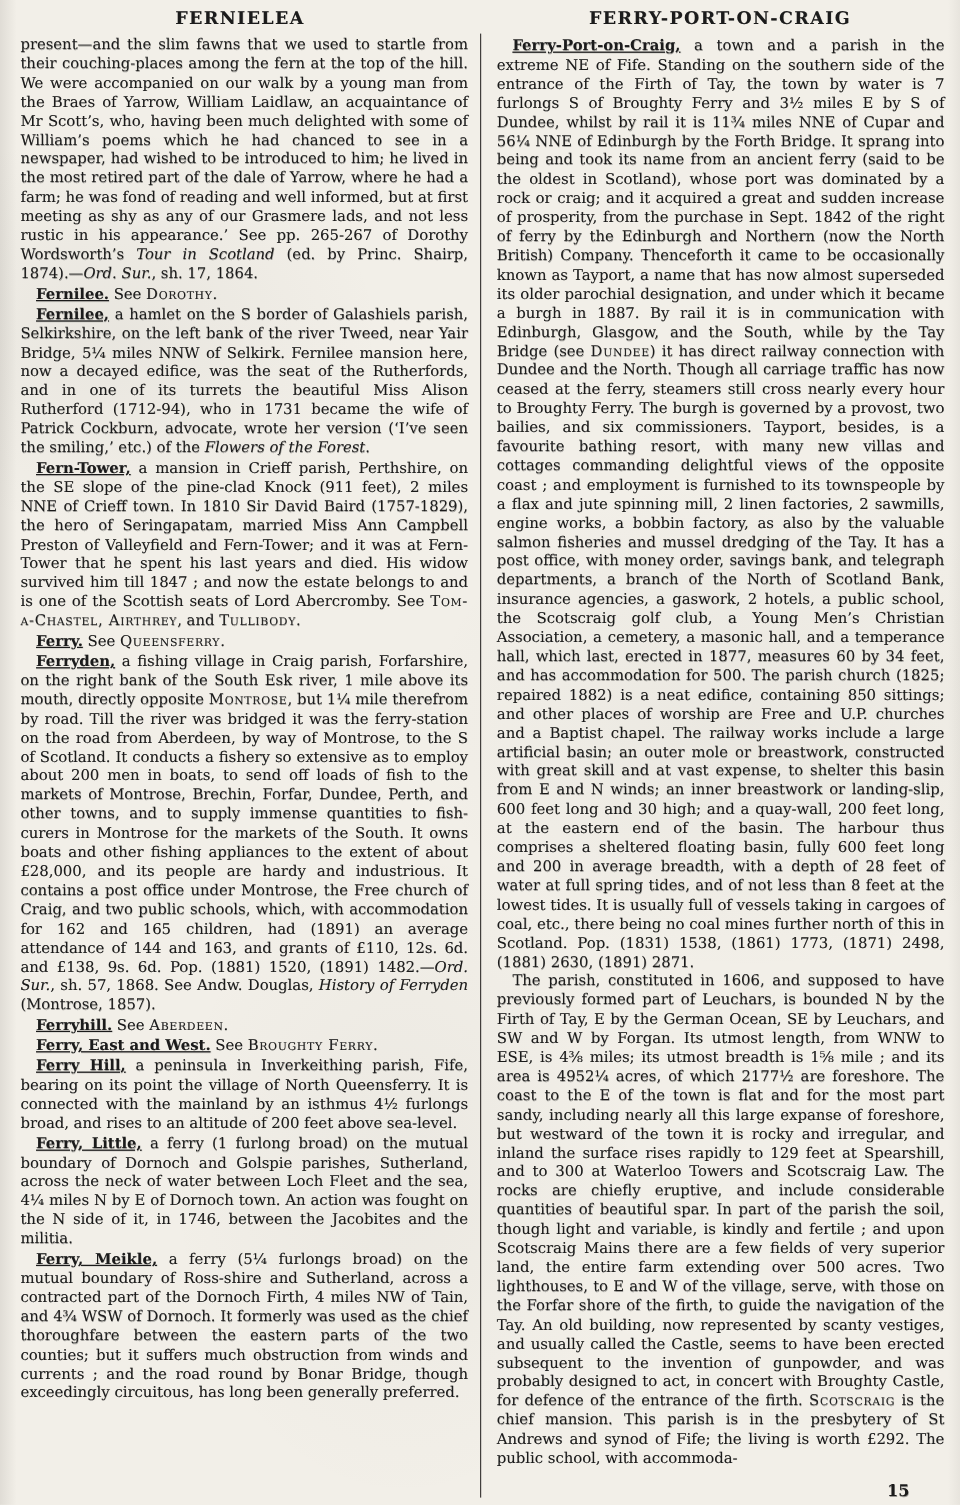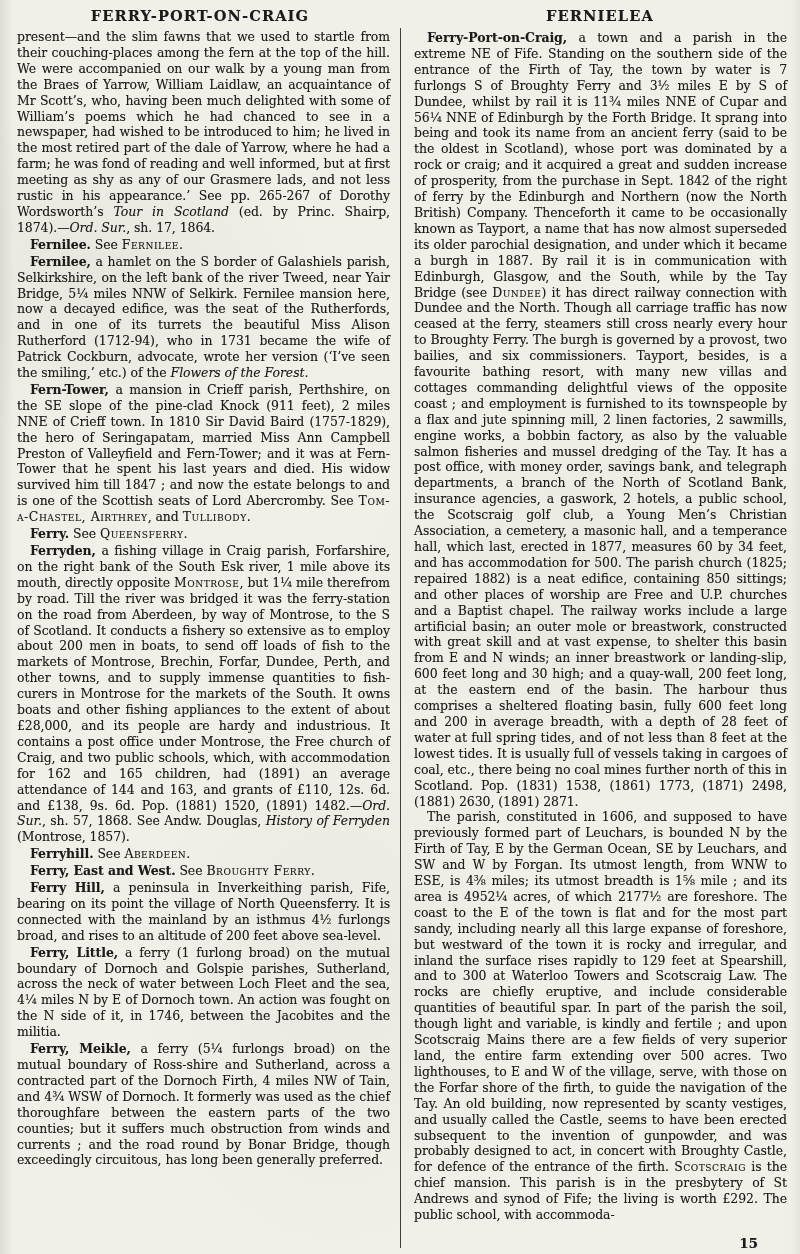--- a/index.html
+++ b/index.html
@@ -36,21 +36,21 @@
   }
   .col {
     width: 50%;
     font-size: 12.35px;
     line-height: 15.9px;
     text-align: justify;
     text-shadow: 0.25px 0.25px 0 rgba(25,25,25,0.38);
   }
   .para { margin: 0; }
   .para.indent { text-indent: 13px; }
-  .b  { font-weight: bold; }
+  .b  { font-weight: bold; text-decoration: underline; }
   .i  { font-style: italic; }
   .sc { font-variant: small-caps; letter-spacing: 0.6px; }
   .divider {
     position: absolute;
     left: 400px; top: 28px; bottom: 6px;
     width: 1px;
     background: rgba(35,32,30,0.85);
   }
   .page-number {
     position: absolute;
@@ -59,30 +59,30 @@
     font-weight: bold;
     text-shadow: 0.3px 0.3px 0 rgba(25,25,25,0.4);
   }
 </style>
 </head>
 <body>
 
 <div class="page">
 
   <div class="running-heads">
+    <div class="head">FERNIELEA</div>
     <div class="head">FERRY-PORT-ON-CRAIG</div>
-    <div class="head">FERNIELEA</div>
   </div>
 
   <div class="divider"></div>
 
   <div class="cols">
     <div class="col">
         <p class="para"><span>present—and the slim fawns that we used to startle from their couching-places among the fern at the top of the hill.  We were accompanied on our walk by a young man from the Braes of Yarrow, William Laidlaw, an acquaintance of Mr Scott’s, who, having been much delighted with some of William’s poems which he had chanced to see in a newspaper, had wished to be introduced to him; he lived in the most retired part of the dale of Yarrow, where he had a farm; he was fond of reading and well informed, but at first meeting as shy as any of our Grasmere lads, and not less rustic in his appearance.’  See pp. 265-267 of Dorothy Wordsworth’s </span><span class="i">Tour in Scotland</span><span> (ed. by Princ. Shairp, 1874).—</span><span class="i">Ord. Sur.</span><span>, sh. 17, 1864.</span></p>
-        <p class="para indent"><span class="b">Fernilee.</span><span>  See </span><span class="sc">Fernilee</span><span>.</span></p>
+        <p class="para indent"><span class="b">Fernilee.</span><span>  See </span><span class="sc">Dorothy</span><span>.</span></p>
         <p class="para indent"><span class="b">Fernilee,</span><span> a hamlet on the S border of Galashiels parish, Selkirkshire, on the left bank of the river Tweed, near Yair Bridge, 5¼ miles NNW of Selkirk.  Fernilee mansion here, now a decayed edifice, was the seat of the Rutherfords, and in one of its turrets the beautiful Miss Alison Rutherford (1712-94), who in 1731 became the wife of Patrick Cockburn, advocate, wrote her version (‘I’ve seen the smiling,’ etc.) of the </span><span class="i">Flowers of the Forest</span><span>.</span></p>
         <p class="para indent"><span class="b">Fern-Tower,</span><span> a mansion in Crieff parish, Perthshire, on the SE slope of the pine-clad Knock (911 feet), 2 miles NNE of Crieff town.  In 1810 Sir David Baird (1757-1829), the hero of Seringapatam, married Miss Ann Campbell Preston of Valleyfield and Fern-Tower; and it was at Fern-Tower that he spent his last years and died.  His widow survived him till 1847 ; and now the estate belongs to and is one of the Scottish seats of Lord Abercromby.  See </span><span class="sc">Tom-a-Chastel, Airthrey</span><span>, and </span><span class="sc">Tullibody</span><span>.</span></p>
         <p class="para indent"><span class="b">Ferry.</span><span>  See </span><span class="sc">Queensferry</span><span>.</span></p>
         <p class="para indent"><span class="b">Ferryden,</span><span> a fishing village in Craig parish, Forfarshire, on the right bank of the South Esk river, 1 mile above its mouth, directly opposite </span><span class="sc">Montrose</span><span>, but 1¼ mile therefrom by road.  Till the river was bridged it was the ferry-station on the road from Aberdeen, by way of Montrose, to the S of Scotland.  It conducts a fishery so extensive as to employ about 200 men in boats, to send off loads of fish to the markets of Montrose, Brechin, Forfar, Dundee, Perth, and other towns, and to supply immense quantities to fish-curers in Montrose for the markets of the South.  It owns boats and other fishing appliances to the extent of about £28,000, and its people are hardy and industrious.  It contains a post office under Montrose, the Free church of Craig, and two public schools, which, with accommodation for 162 and 165 children, had (1891) an average attendance of 144 and 163, and grants of £110, 12s. 6d. and £138, 9s. 6d.  Pop. (1881) 1520, (1891) 1482.—</span><span class="i">Ord. Sur.</span><span>, sh. 57, 1868.  See Andw. Douglas, </span><span class="i">History of Ferryden</span><span> (Montrose, 1857).</span></p>
         <p class="para indent"><span class="b">Ferryhill.</span><span>  See </span><span class="sc">Aberdeen</span><span>.</span></p>
         <p class="para indent"><span class="b">Ferry, East and West.</span><span>  See </span><span class="sc">Broughty Ferry</span><span>.</span></p>
         <p class="para indent"><span class="b">Ferry Hill,</span><span> a peninsula in Inverkeithing parish, Fife, bearing on its point the village of North Queensferry. It is connected with the mainland by an isthmus 4½ furlongs broad, and rises to an altitude of 200 feet above sea-level.</span></p>
         <p class="para indent"><span class="b">Ferry, Little,</span><span> a ferry (1 furlong broad) on the mutual boundary of Dornoch and Golspie parishes, Sutherland, across the neck of water between Loch Fleet and the sea, 4¼ miles N by E of Dornoch town.  An action was fought on the N side of it, in 1746, between the Jacobites and the militia.</span></p>
         <p class="para indent"><span class="b">Ferry, Meikle,</span><span> a ferry (5¼ furlongs broad) on the mutual boundary of Ross-shire and Sutherland, across a contracted part of the Dornoch Firth, 4 miles NW of Tain, and 4¾ WSW of Dornoch.  It formerly was used as the chief thoroughfare between the eastern parts of the two counties; but it suffers much obstruction from winds and currents ; and the road round by Bonar Bridge, though exceedingly circuitous, has long been generally preferred.</span></p>
       </div>

